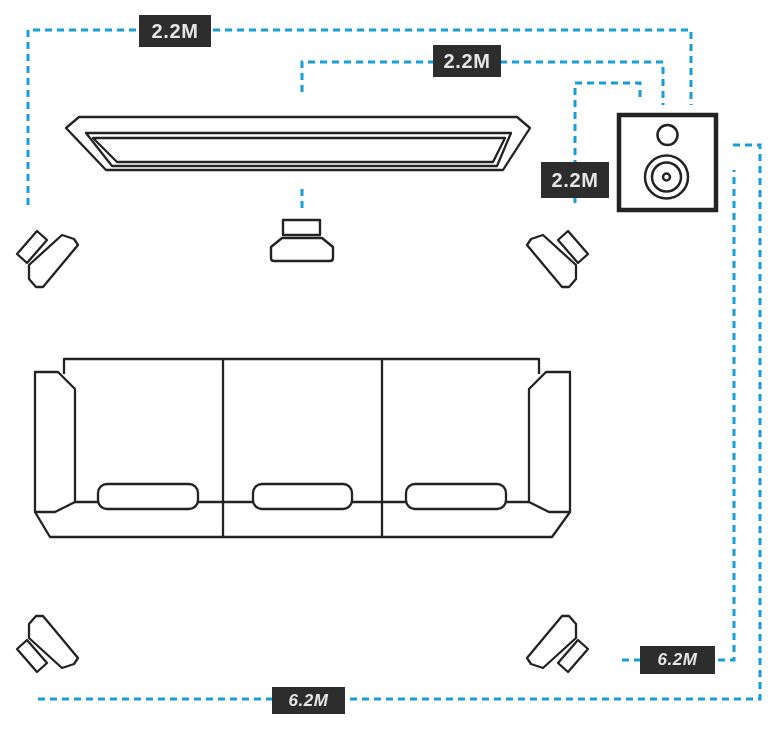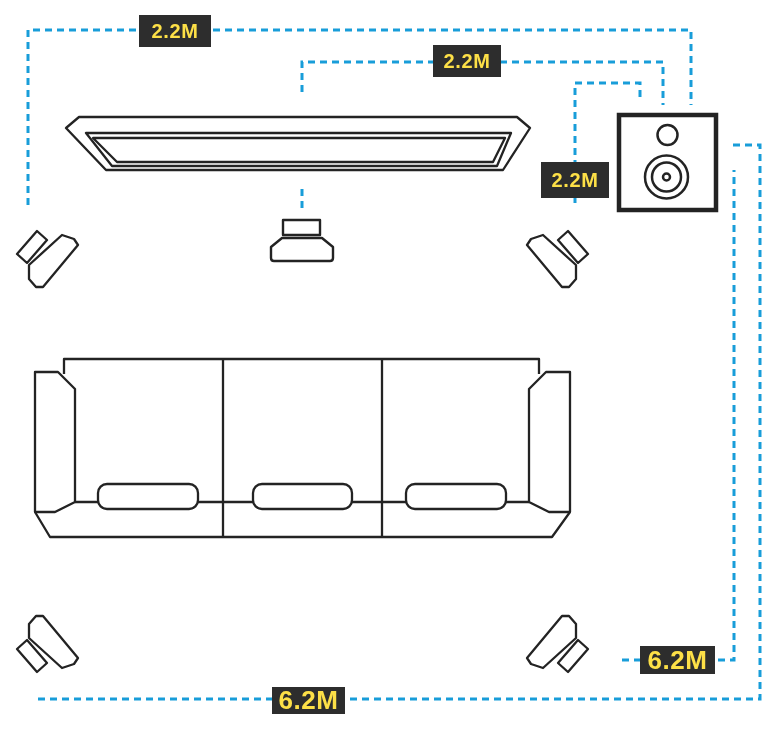--- a/index.html
+++ b/index.html
@@ -7,29 +7,29 @@
     position:relative;
     width:780px;height:735px;
     background:#ffffff;
     font-family:"Liberation Sans",sans-serif;
     overflow:hidden;
   }
   .stage svg{position:absolute;left:0;top:0;}
   .mlabel{
     position:absolute;
     background:#2d2d2d;
-    color:#fde047;
+    color:#e5e5e5;
     font-weight:700;
     font-size:20px;
     letter-spacing:.6px;
     display:flex;align-items:center;justify-content:center;
     z-index:5;
     user-select:none;
   }
-  .mlabel.small{font-size:26px;}
+  .mlabel.small{font-size:17px;font-style:italic;}
   .lbl-a{left:139px;top:15px;width:72px;height:32px;}
   .lbl-b{left:433px;top:45px;width:68px;height:32px;}
   .lbl-c{left:541px;top:162px;width:68px;height:36px;}
   .lbl-d{left:640px;top:646px;width:75px;height:28px;}
   .lbl-e{left:272px;top:687px;width:73px;height:27px;}
 </style>
 </head>
 <body>
 
 <div class="stage">

